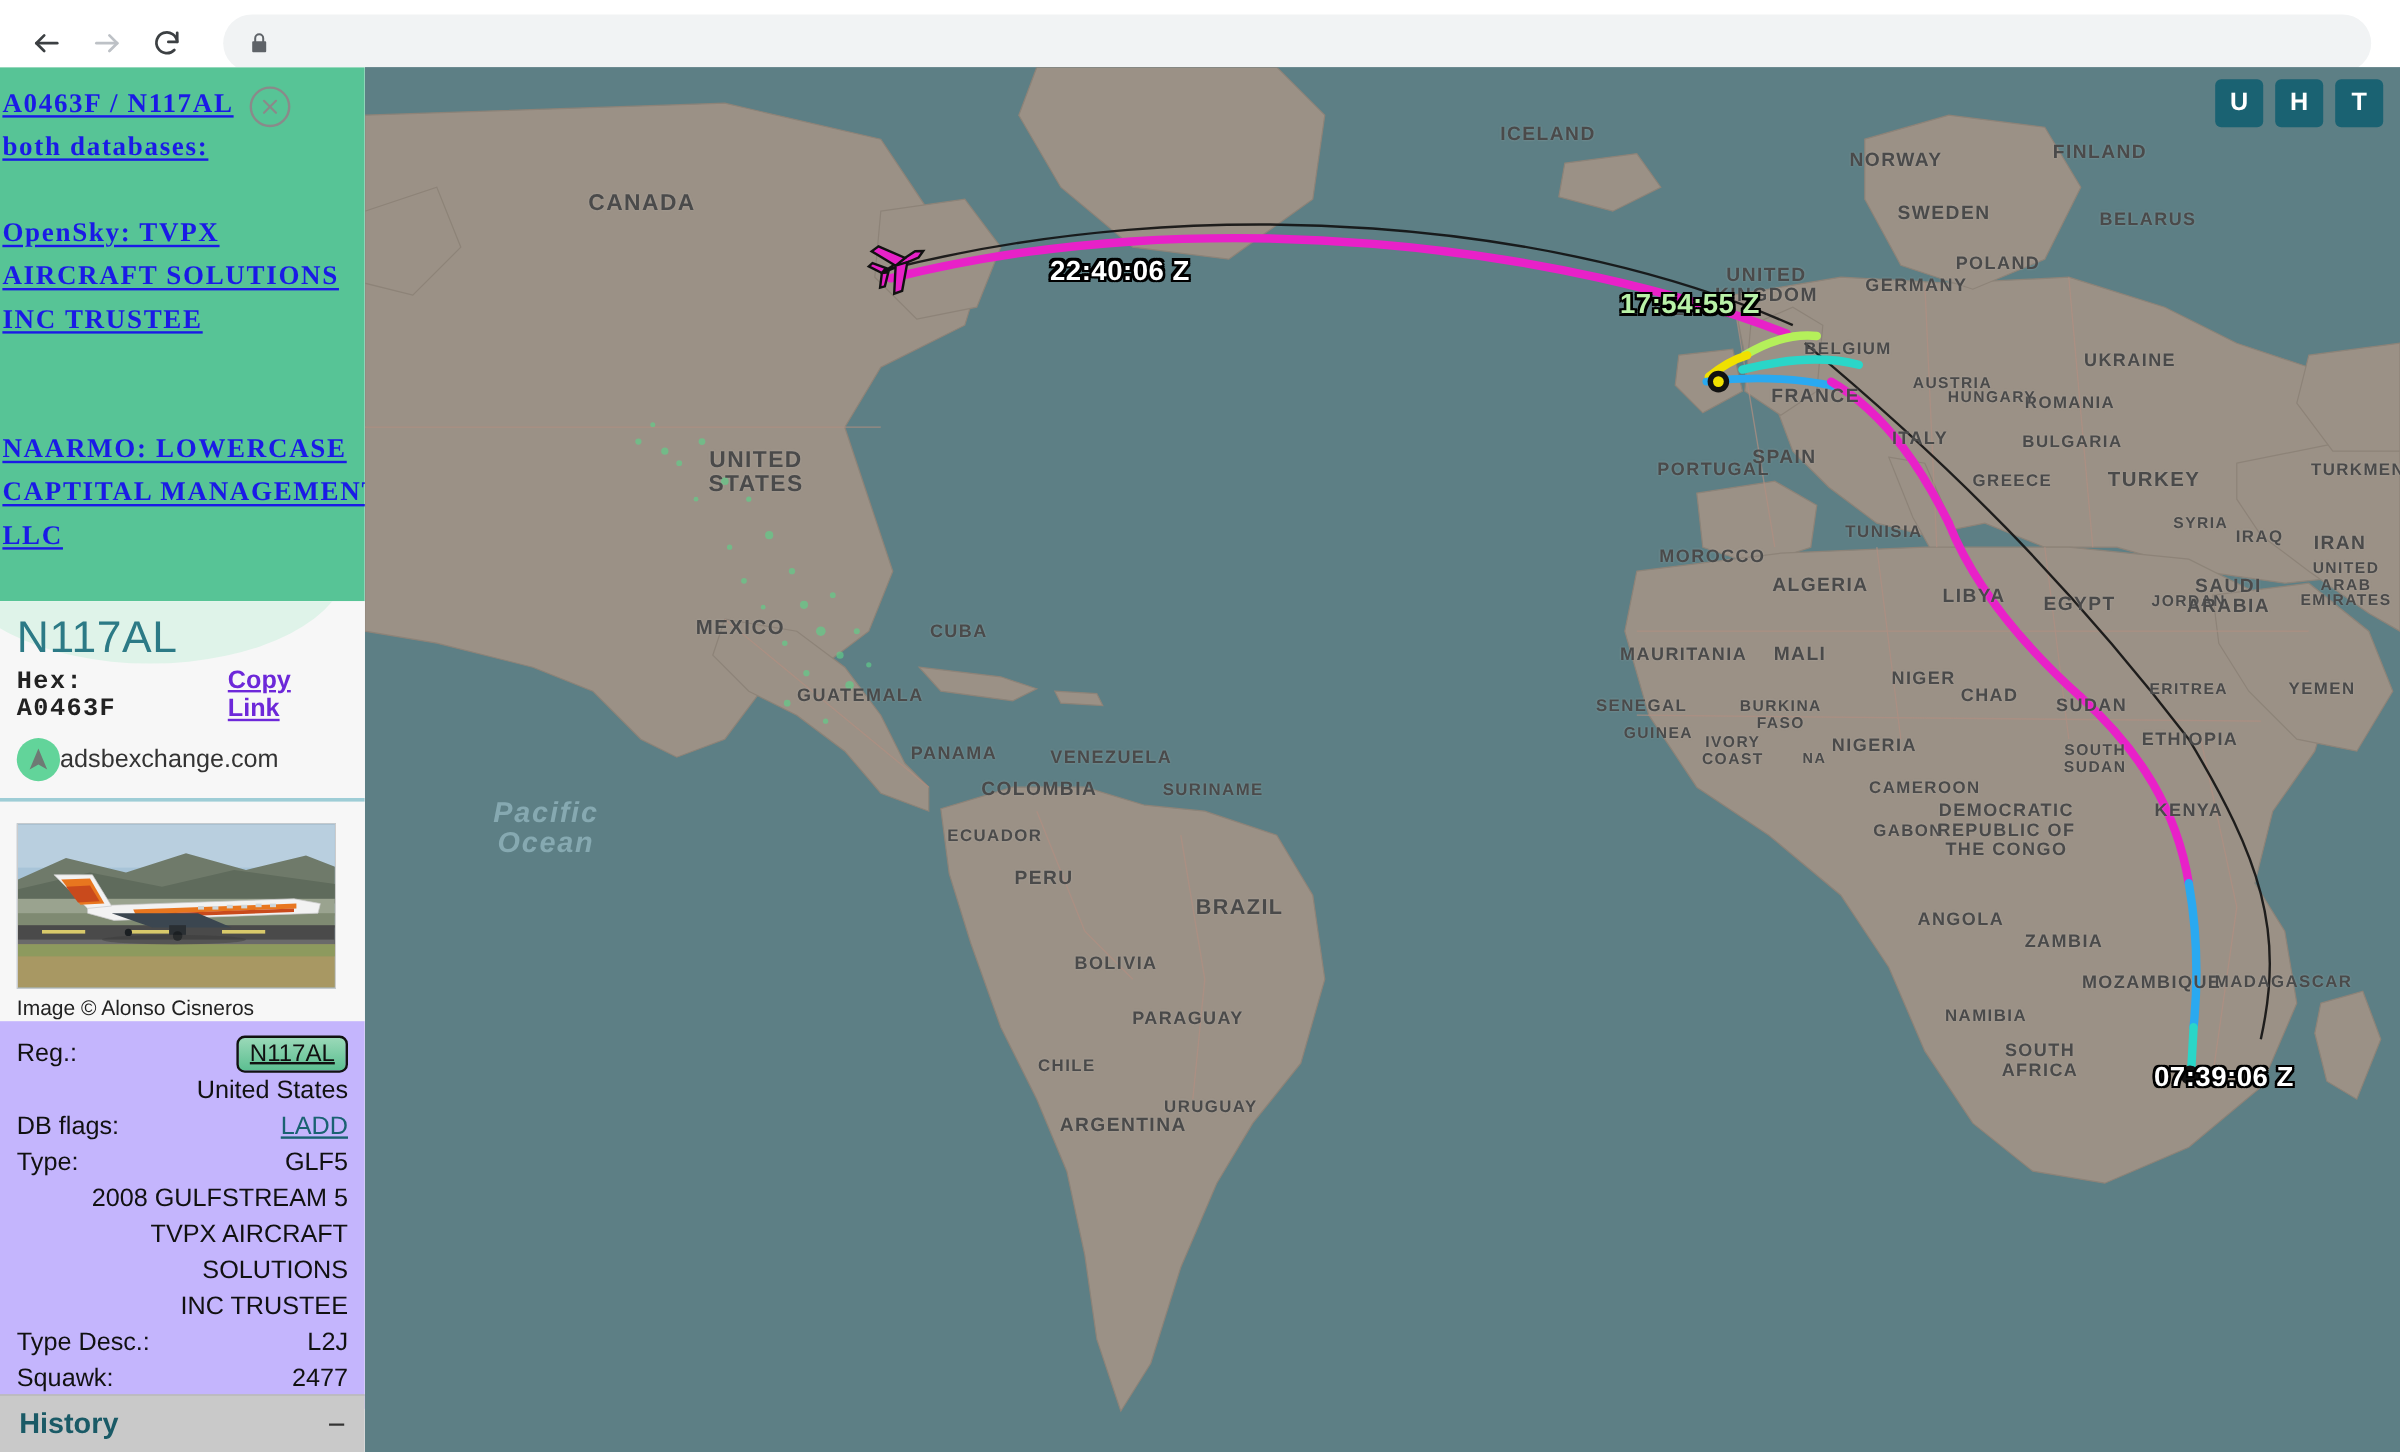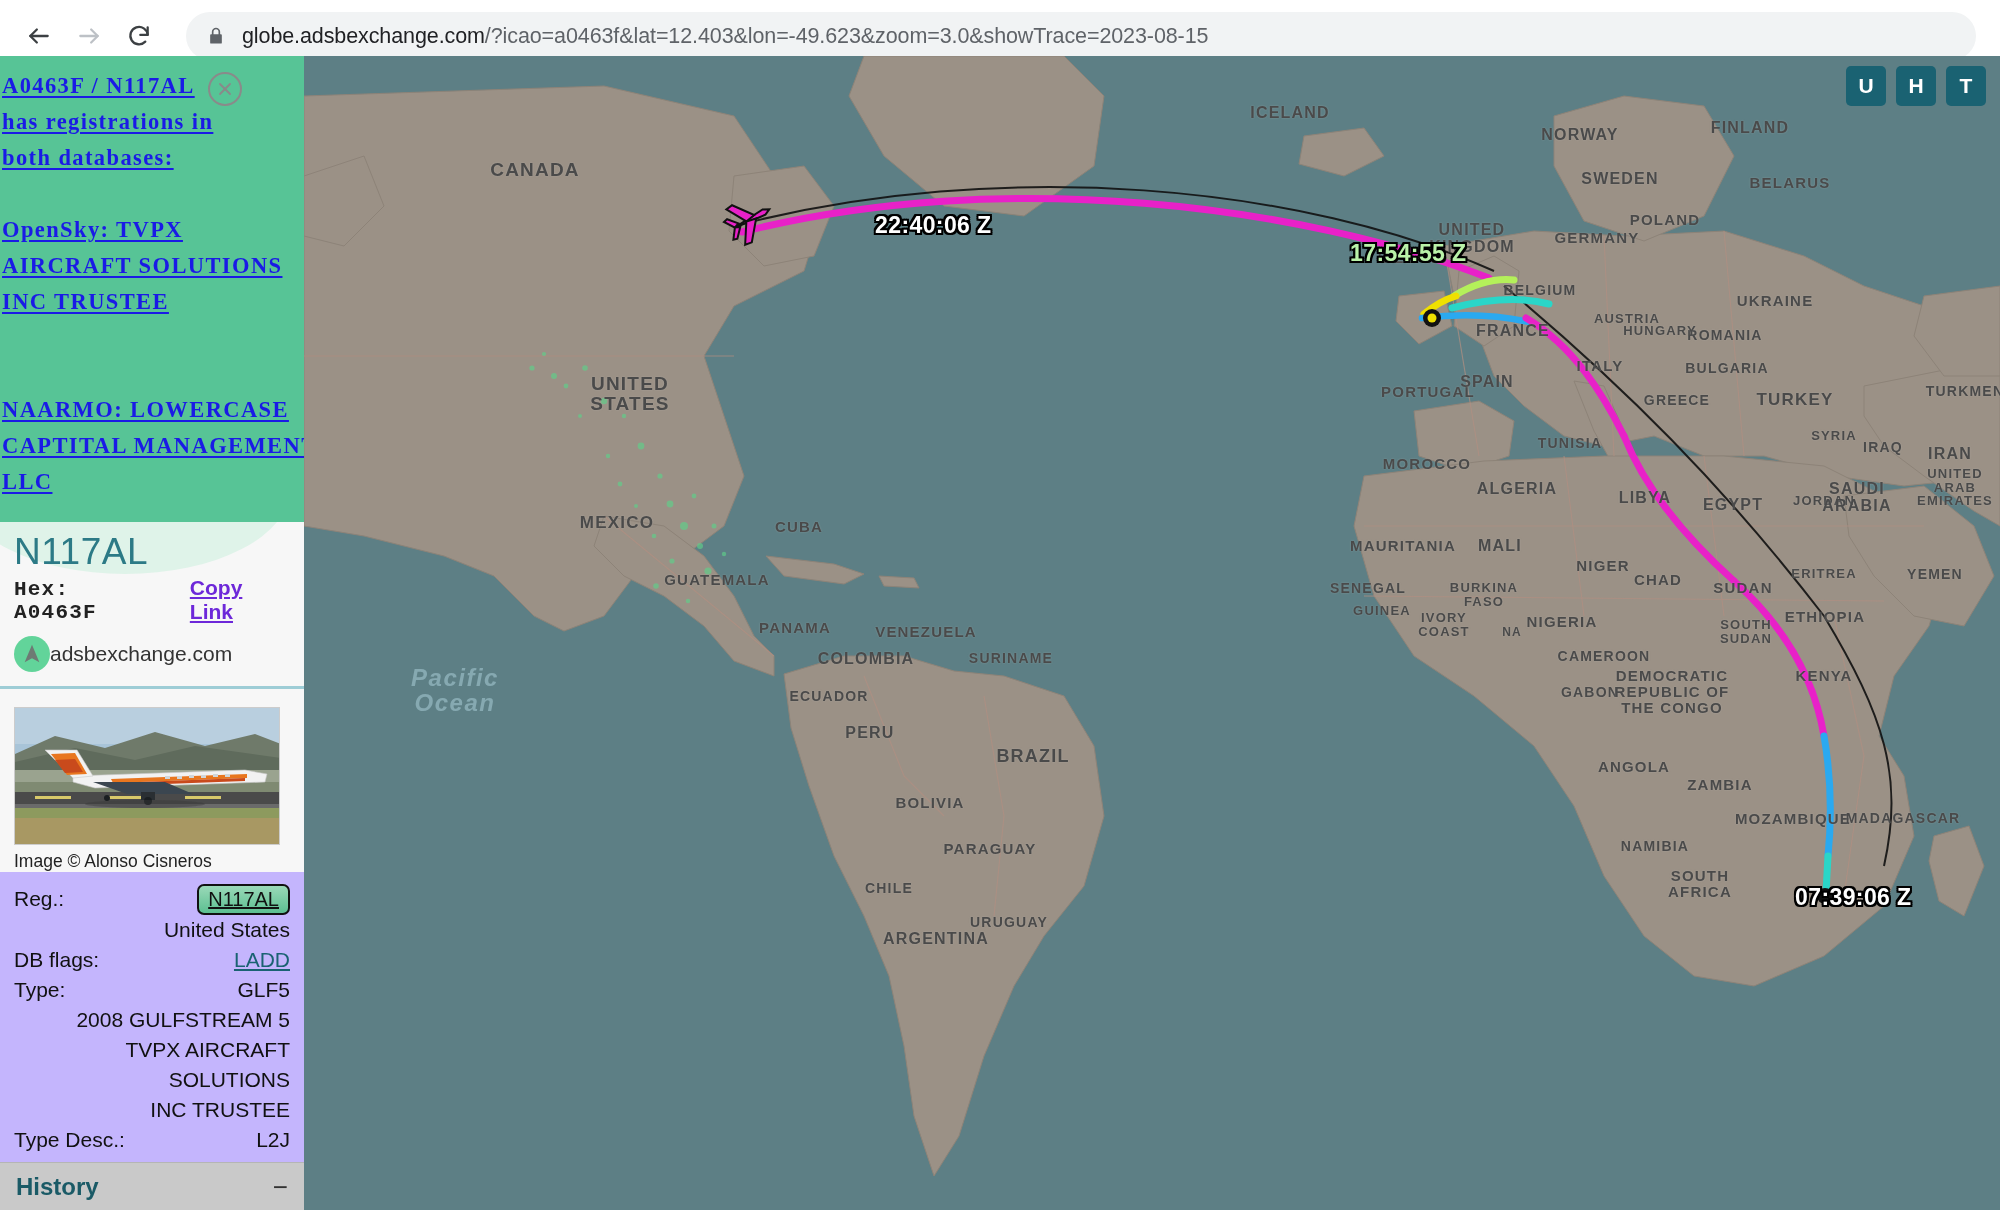--- a/index.html
+++ b/index.html
@@ -332,21 +332,20 @@
         <polyline points="20,4 20,11 13.2,11"></polyline>
     </svg>
   </div>
 
   <div id="url-bar">
     <span id="lock-icon">
       <svg width="20" height="20" viewBox="0 0 24 24" fill="#5f6368">
         <path d="M12 2a5 5 0 0 0-5 5v3H6a1 1 0 0 0-1 1v9a1 1 0 0 0 1 1h12a1 1 0 0 0 1-1v-9a1 1 0 0 0-1-1h-1V7a5 5 0 0 0-5-5zm0 2a3 3 0 0 1 3 3v3H9V7a3 3 0 0 1 3-3z"></path>
       </svg>
     </span>
-    <span id="url-text"><span class="u-host">globe.adsbexchange.com</span><span>/?icao=a0463f&amp;lat=12.403&amp;lon=-49.623&amp;zoom=3.0&amp;showTrace=2023-08-15</span></span>
   </div>
 </div>
 
 <div id="page">
 
   <div id="map">
     <svg id="map-canvas" viewBox="0 0 1696 1154" preserveAspectRatio="none">
       <defs>
         <linearGradient id="traceGrad" x1="0" y1="0" x2="1" y2="1">
           <stop offset="0" stop-color="#e821c8"></stop>
@@ -587,21 +586,20 @@
         <button class="map-btn">U</button>
         <button class="map-btn">H</button>
         <button class="map-btn">T</button>
       </div>
   </div>
 
   <div id="sidebar">
 
     <div id="db-alert">
       <a class="alert-line">A0463F / N117AL</a>
-      <a class="alert-line">has registrations in</a>
       <a class="alert-line">both databases:</a>
       <div class="spacer"></div>
       <a class="alert-line">OpenSky: TVPX</a>
       <a class="alert-line">AIRCRAFT SOLUTIONS</a>
       <a class="alert-line">INC TRUSTEE</a>
       <div class="spacer"></div>
       <div class="spacer"></div>
       <a class="alert-line">NAARMO: LOWERCASE</a>
       <a class="alert-line">CAPTITAL MANAGEMENT</a>
       <a class="alert-line">LLC</a>

